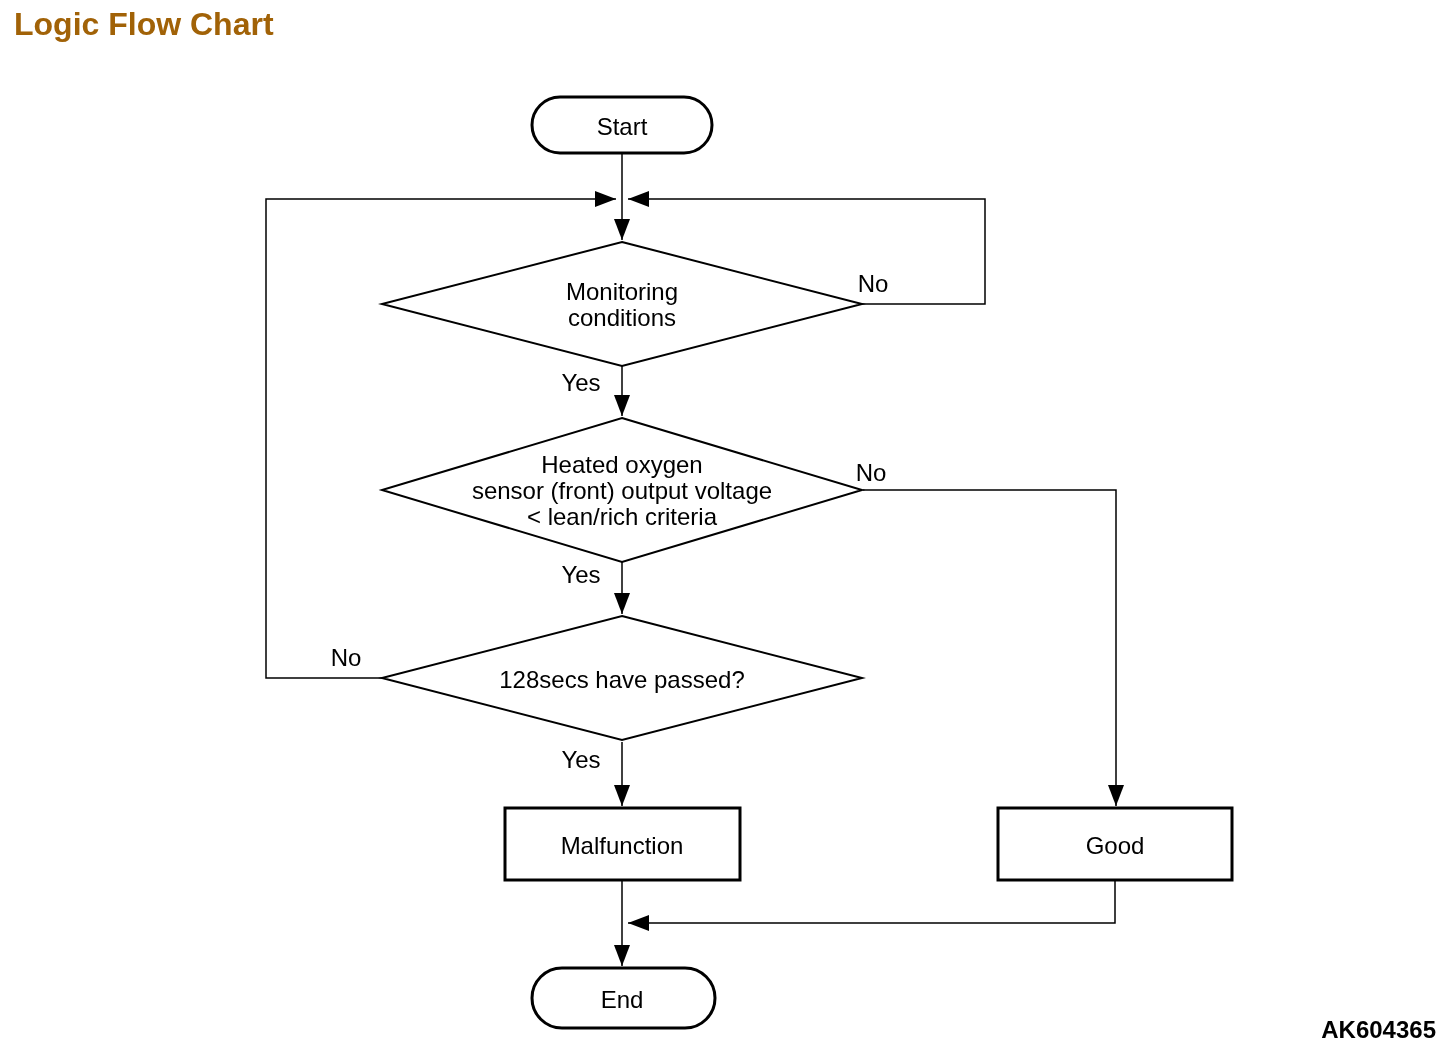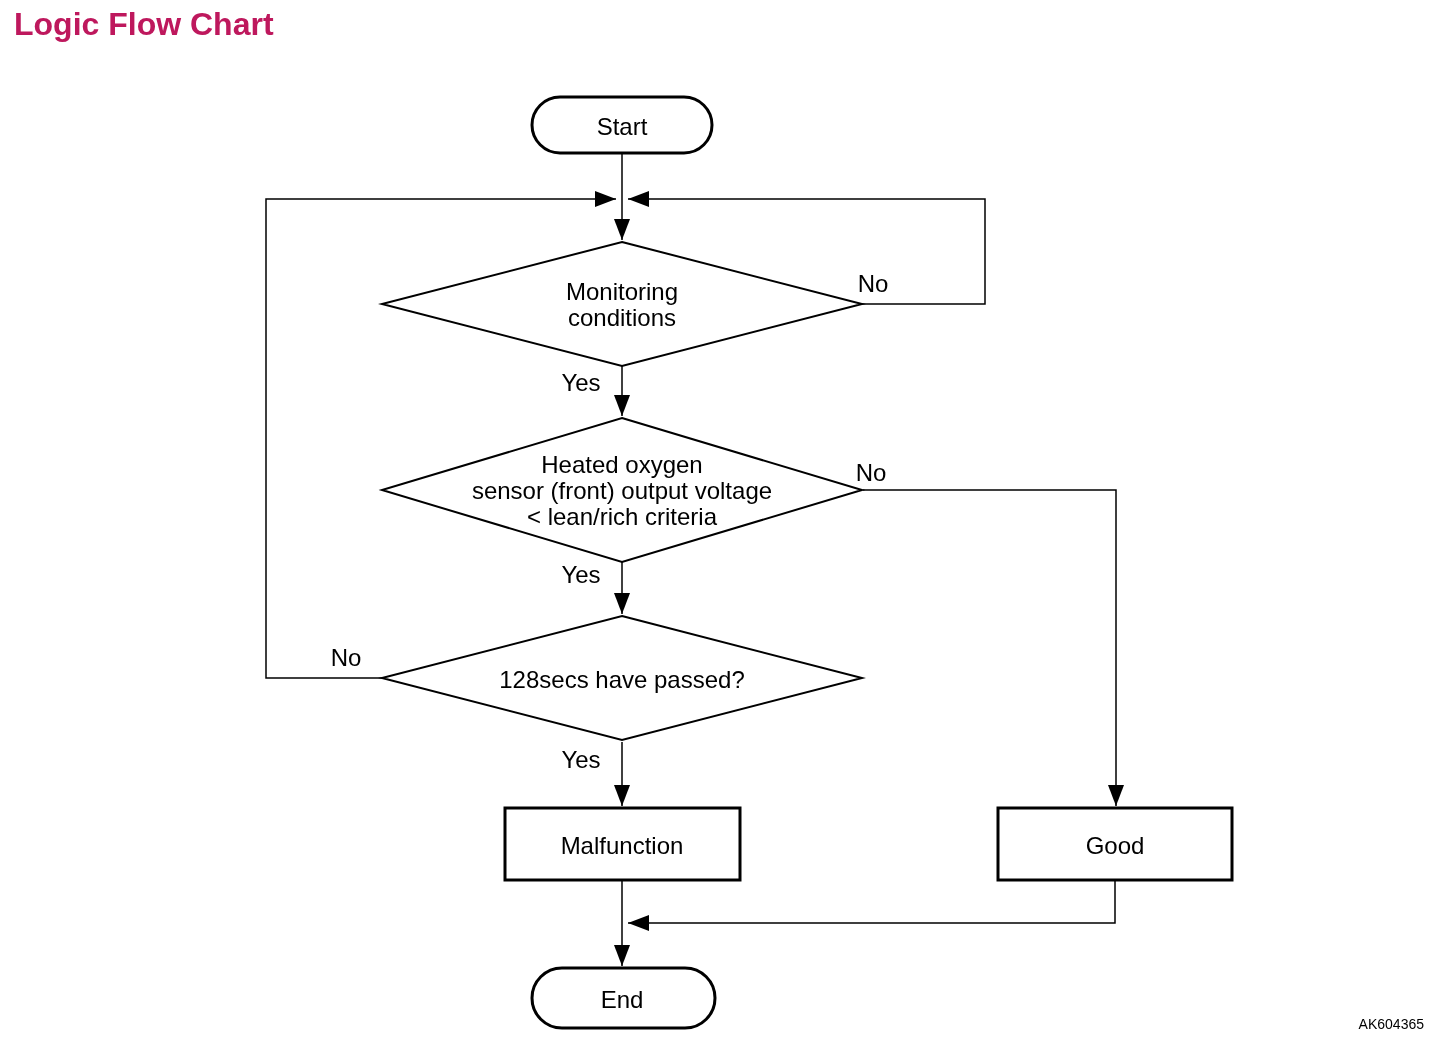--- a/index.html
+++ b/index.html
@@ -12,28 +12,28 @@
     color: #000000;
     overflow: hidden;
   }
   .page-title {
     position: absolute;
     left: 14px;
     top: 6px;
     font-size: 32px;
     font-weight: bold;
     letter-spacing: 0px;
-    color: #be185d;
+    color: #a16207;
   }
   .figure-code {
     position: absolute;
-    right: 32px;
+    right: 20px;
     top: 1016px;
-    font-size: 14px;
-    font-weight: normal;
+    font-size: 24px;
+    font-weight: bold;
     color: #000000;
   }
   svg.flow { position: absolute; left: 0; top: 0; }
   .shape { fill: #ffffff; stroke: #000000; }
   .shape.thick { stroke-width: 3; }
   .shape.diamond { stroke-width: 2; }
   .edge { fill: none; stroke: #000000; stroke-width: 1.5; }
   .node-text {
     font-family: "Liberation Sans", sans-serif;
     font-size: 24px;

